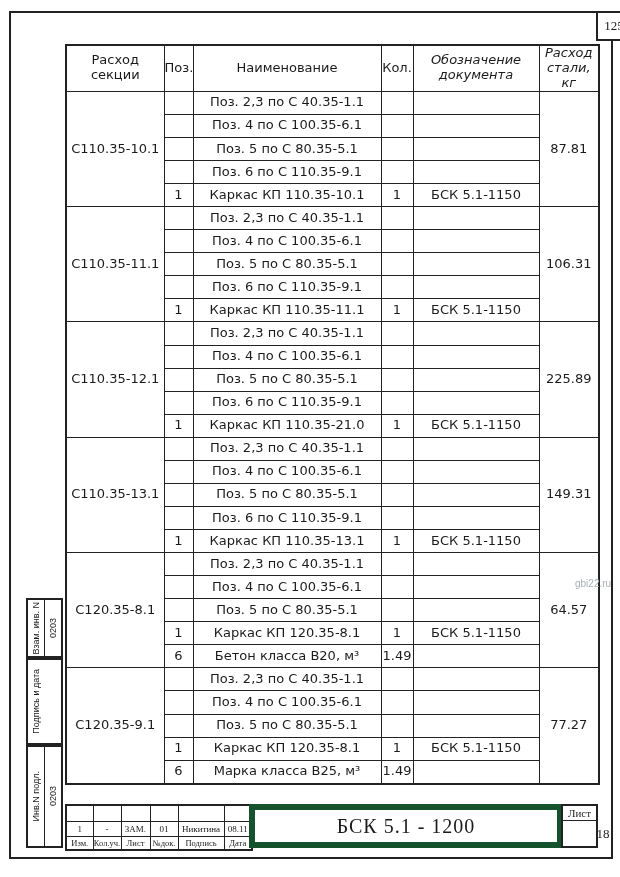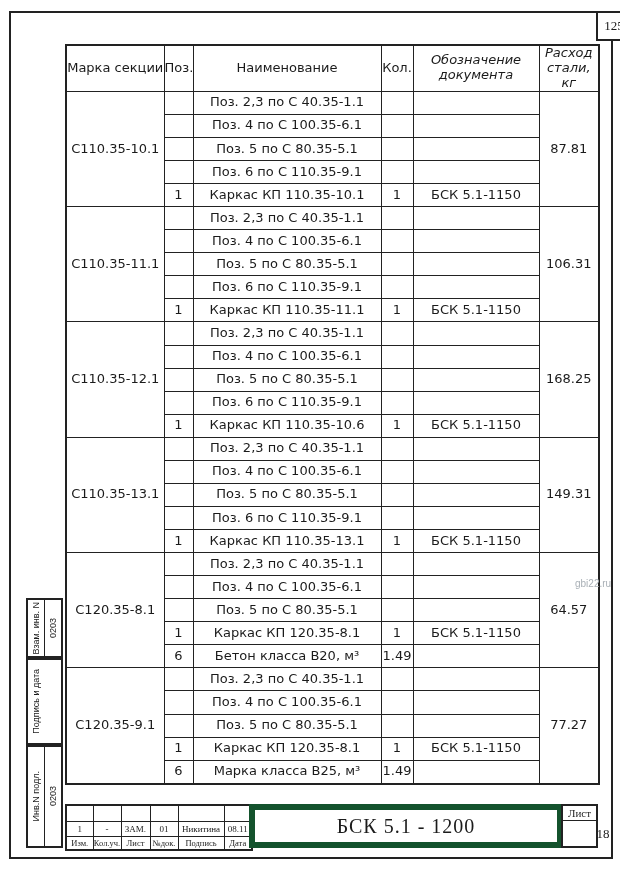--- a/index.html
+++ b/index.html
@@ -66,21 +66,21 @@
     <colgroup>
       <col style="width:98px">
         <col style="width:29px">
         <col style="width:188px">
       <col style="width:32px">
         <col style="width:126px">
         <col style="width:60px">
     </colgroup>
     <thead>
       <tr>
-        <th class="h-mark">Марка секции</th>
+        <th class="h-mark">Расход секции</th>
         <th class="h-pos">Поз.</th>
         <th class="h-name">Наименование</th>
         <th class="h-qty">Кол.</th>
         <th class="h-doc">Обозначение документа</th>
         <th class="h-steel">Расход стали, кг</th>
       </tr>
     </thead>
     <tbody id="spec-body">
         <tr>
           <td class="td-mark" rowspan="5">С110.35-10.1</td>
@@ -145,21 +145,21 @@
           <td class="td-name">Каркас КП 110.35-11.1</td>
           <td class="td-qty">1</td>
           <td class="td-doc">БСК 5.1-1150</td>
         </tr>
         <tr>
           <td class="td-mark" rowspan="5">С110.35-12.1</td>
           <td class="td-pos"></td>
           <td class="td-name">Поз. 2,3 по С 40.35-1.1</td>
           <td class="td-qty"></td>
           <td class="td-doc"></td>
-          <td class="td-steel" rowspan="5">168.25</td>
+          <td class="td-steel" rowspan="5">225.89</td>
         </tr>
         <tr>
           <td class="td-pos"></td>
           <td class="td-name">Поз. 4 по С 100.35-6.1</td>
           <td class="td-qty"></td>
           <td class="td-doc"></td>
         </tr>
         <tr>
           <td class="td-pos"></td>
           <td class="td-name">Поз. 5 по С 80.35-5.1</td>
@@ -167,21 +167,21 @@
           <td class="td-doc"></td>
         </tr>
         <tr>
           <td class="td-pos"></td>
           <td class="td-name">Поз. 6 по С 110.35-9.1</td>
           <td class="td-qty"></td>
           <td class="td-doc"></td>
         </tr>
         <tr>
           <td class="td-pos">1</td>
-          <td class="td-name">Каркас КП 110.35-10.6</td>
+          <td class="td-name">Каркас КП 110.35-21.0</td>
           <td class="td-qty">1</td>
           <td class="td-doc">БСК 5.1-1150</td>
         </tr>
         <tr>
           <td class="td-mark" rowspan="5">С110.35-13.1</td>
           <td class="td-pos"></td>
           <td class="td-name">Поз. 2,3 по С 40.35-1.1</td>
           <td class="td-qty"></td>
           <td class="td-doc"></td>
           <td class="td-steel" rowspan="5">149.31</td>

